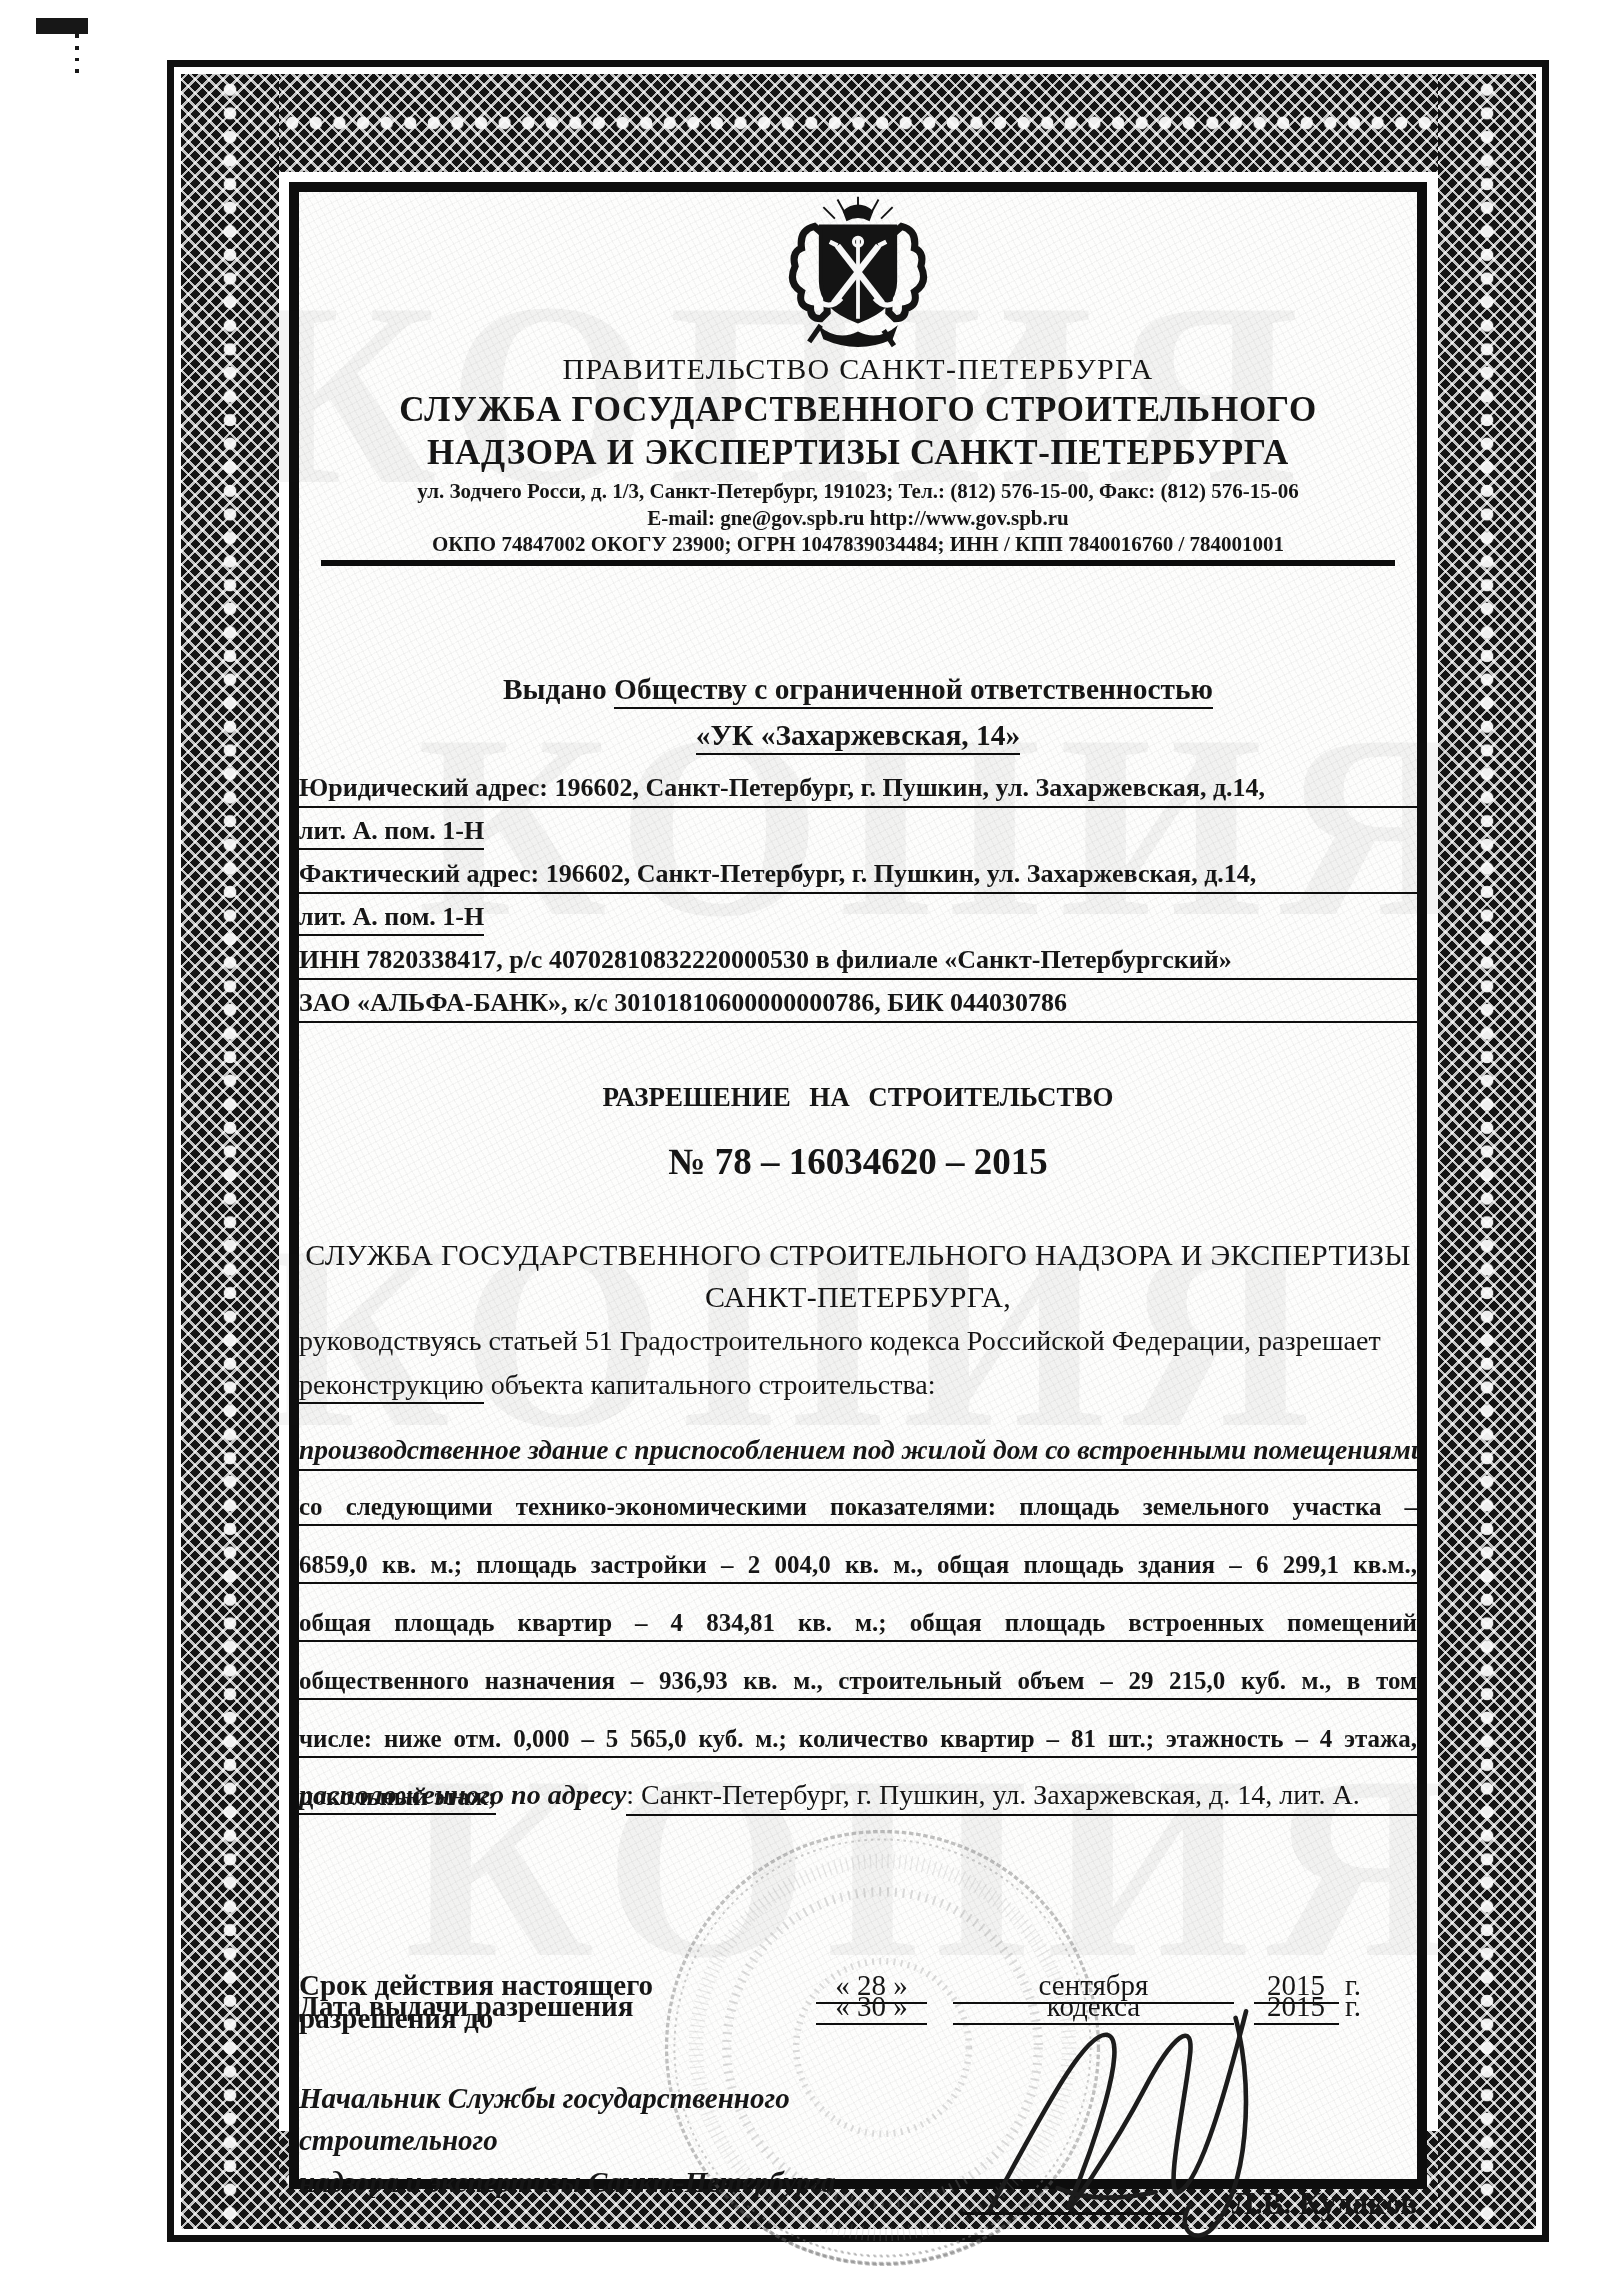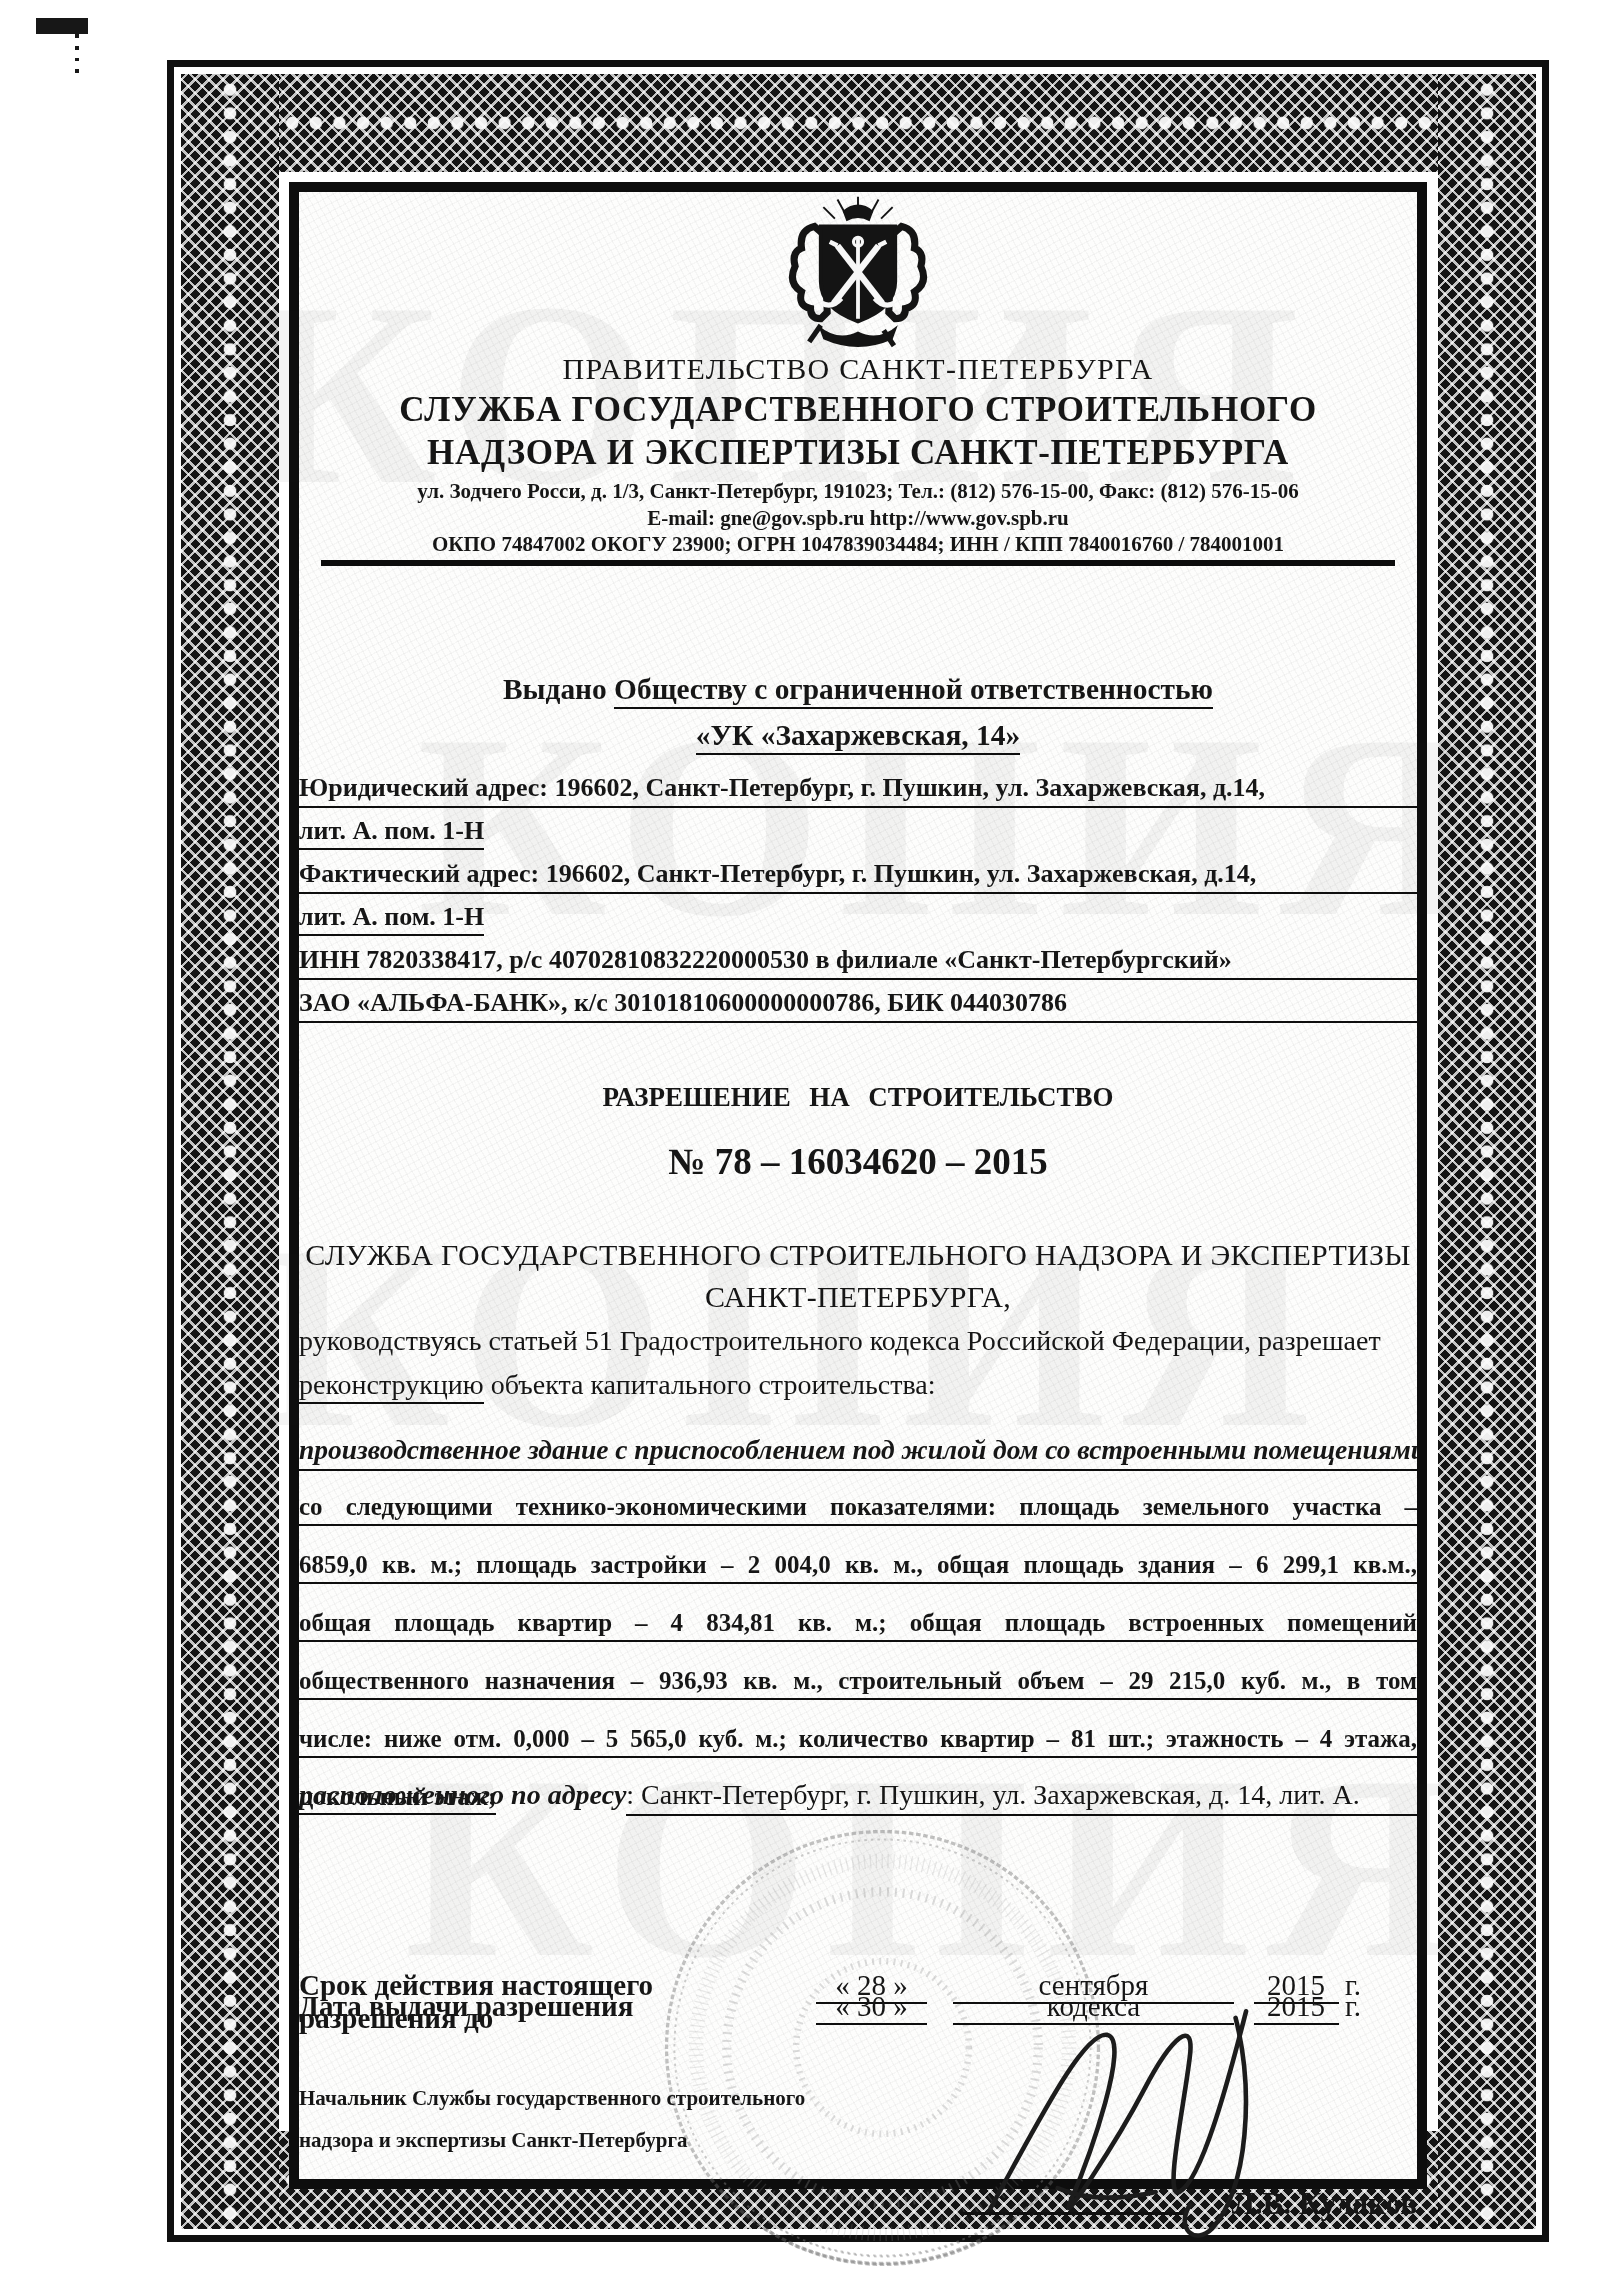--- a/index.html
+++ b/index.html
@@ -100,21 +100,21 @@
   .d-day   { width:111px; text-align:center; border-bottom:2.6px solid #0e0e0e; flex:none; }
   .d-sp1   { width:26px; flex:none; }
   .d-month { width:281px; text-align:center; border-bottom:2.6px solid #0e0e0e; flex:none; }
   .d-sp2   { width:19.6px; flex:none; }
   .d-year  { width:85px; text-align:center; border-bottom:2.6px solid #0e0e0e; flex:none; }
   .d-suf   { margin-left:6.5px; flex:none; }
   .validity { top:1741px;margin-top:36px; }
   .issue    { top:1798px; }
 
   .sign { top:1885px; display:flex; }
-  .sg-titles { width:654px; font-size:21px; font-weight:700; line-height:42px; flex:none; }
+  .sg-titles { width:654px; font-size:29px; font-weight:700; line-height:42px; flex:none;font-style:italic; }
   .sg-mid { flex:1; position:relative; height:196px; }
   .sg-rule { position:absolute; left:6.5px; right:13px; bottom:58px; height:3.3px; background:#101010; }
   .sg-svg { position:absolute; left:26px; top:-105px; }
   .sg-name { width:222px; font-size:31px; font-weight:700; flex:none; align-self:flex-end; padding-bottom:51px; text-align:right; }
 
   .stamp { position:absolute; left:361px; top:1633px; width:445px; height:445px; z-index:1; }
   .stamp-page { position:absolute; left:661px; top:1826px; width:445px; height:445px; z-index:0; }
 </style>
 </head>
 <body>

